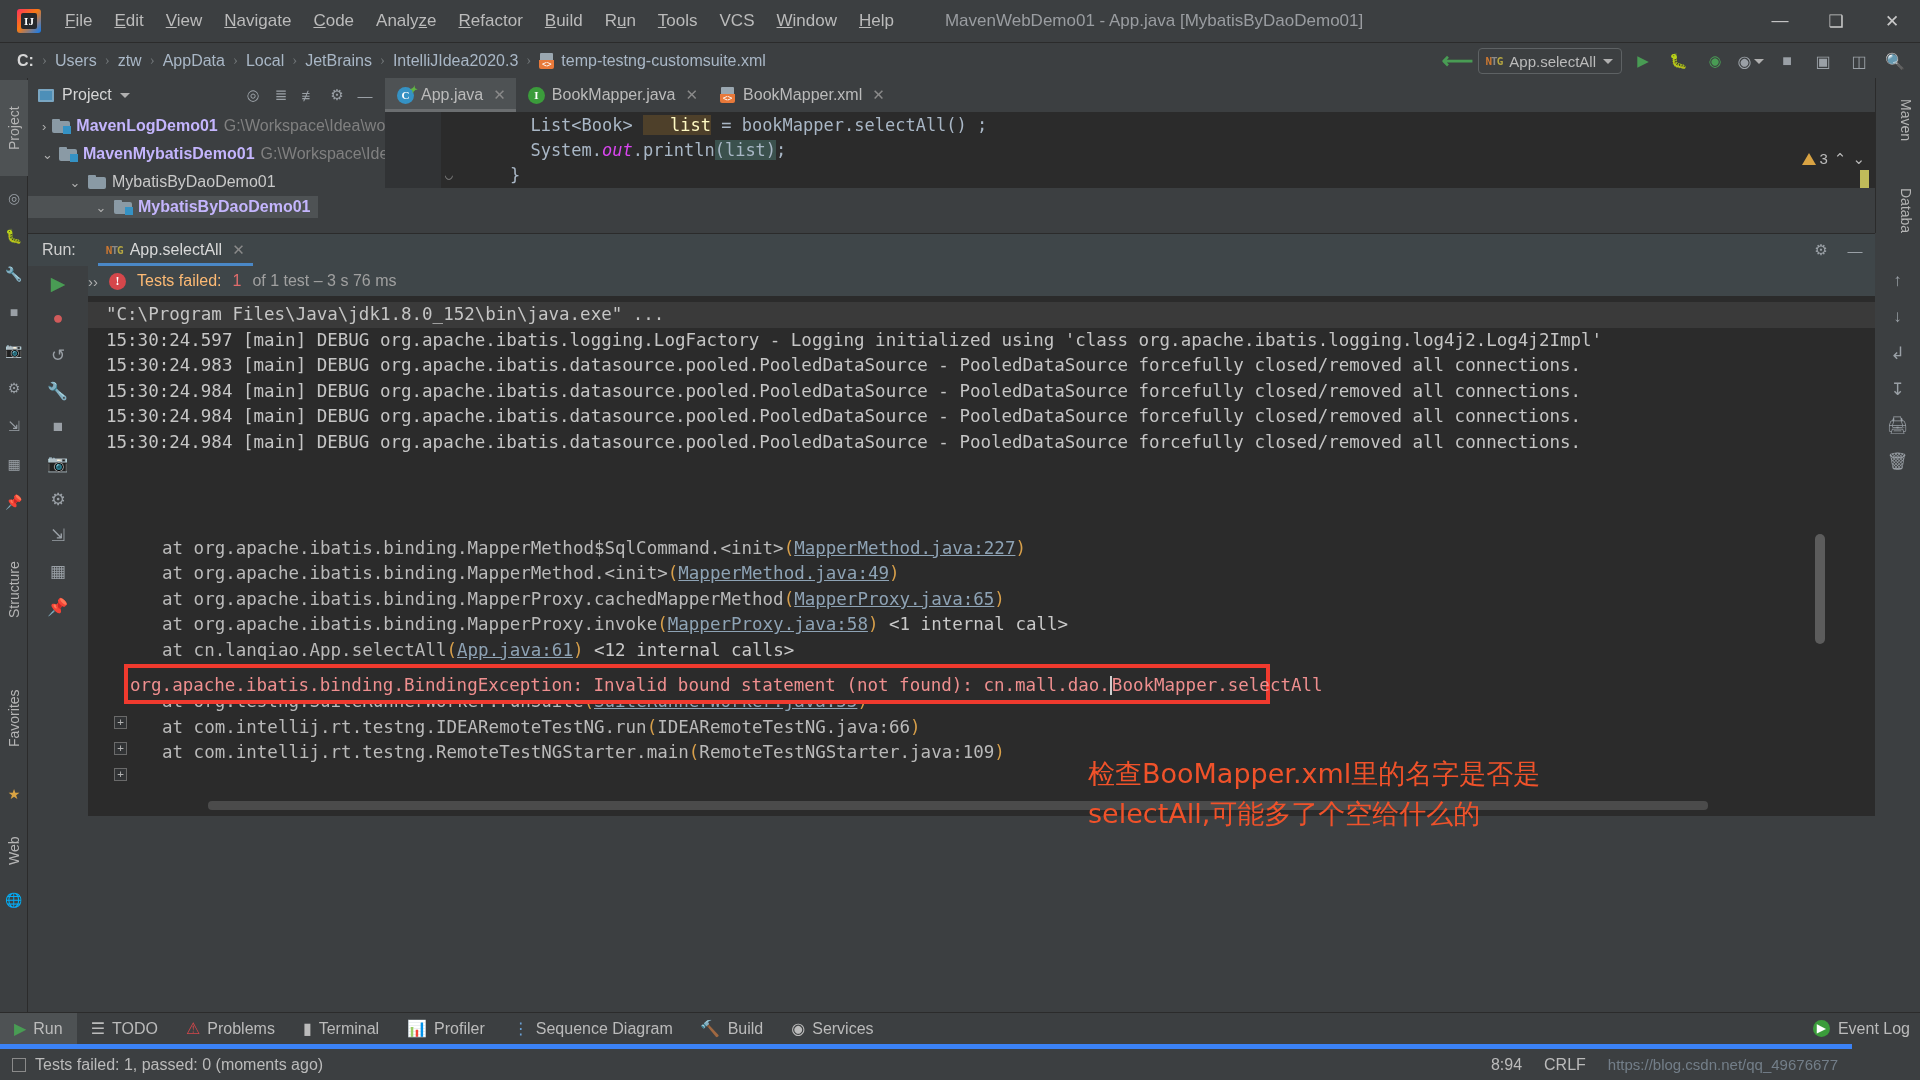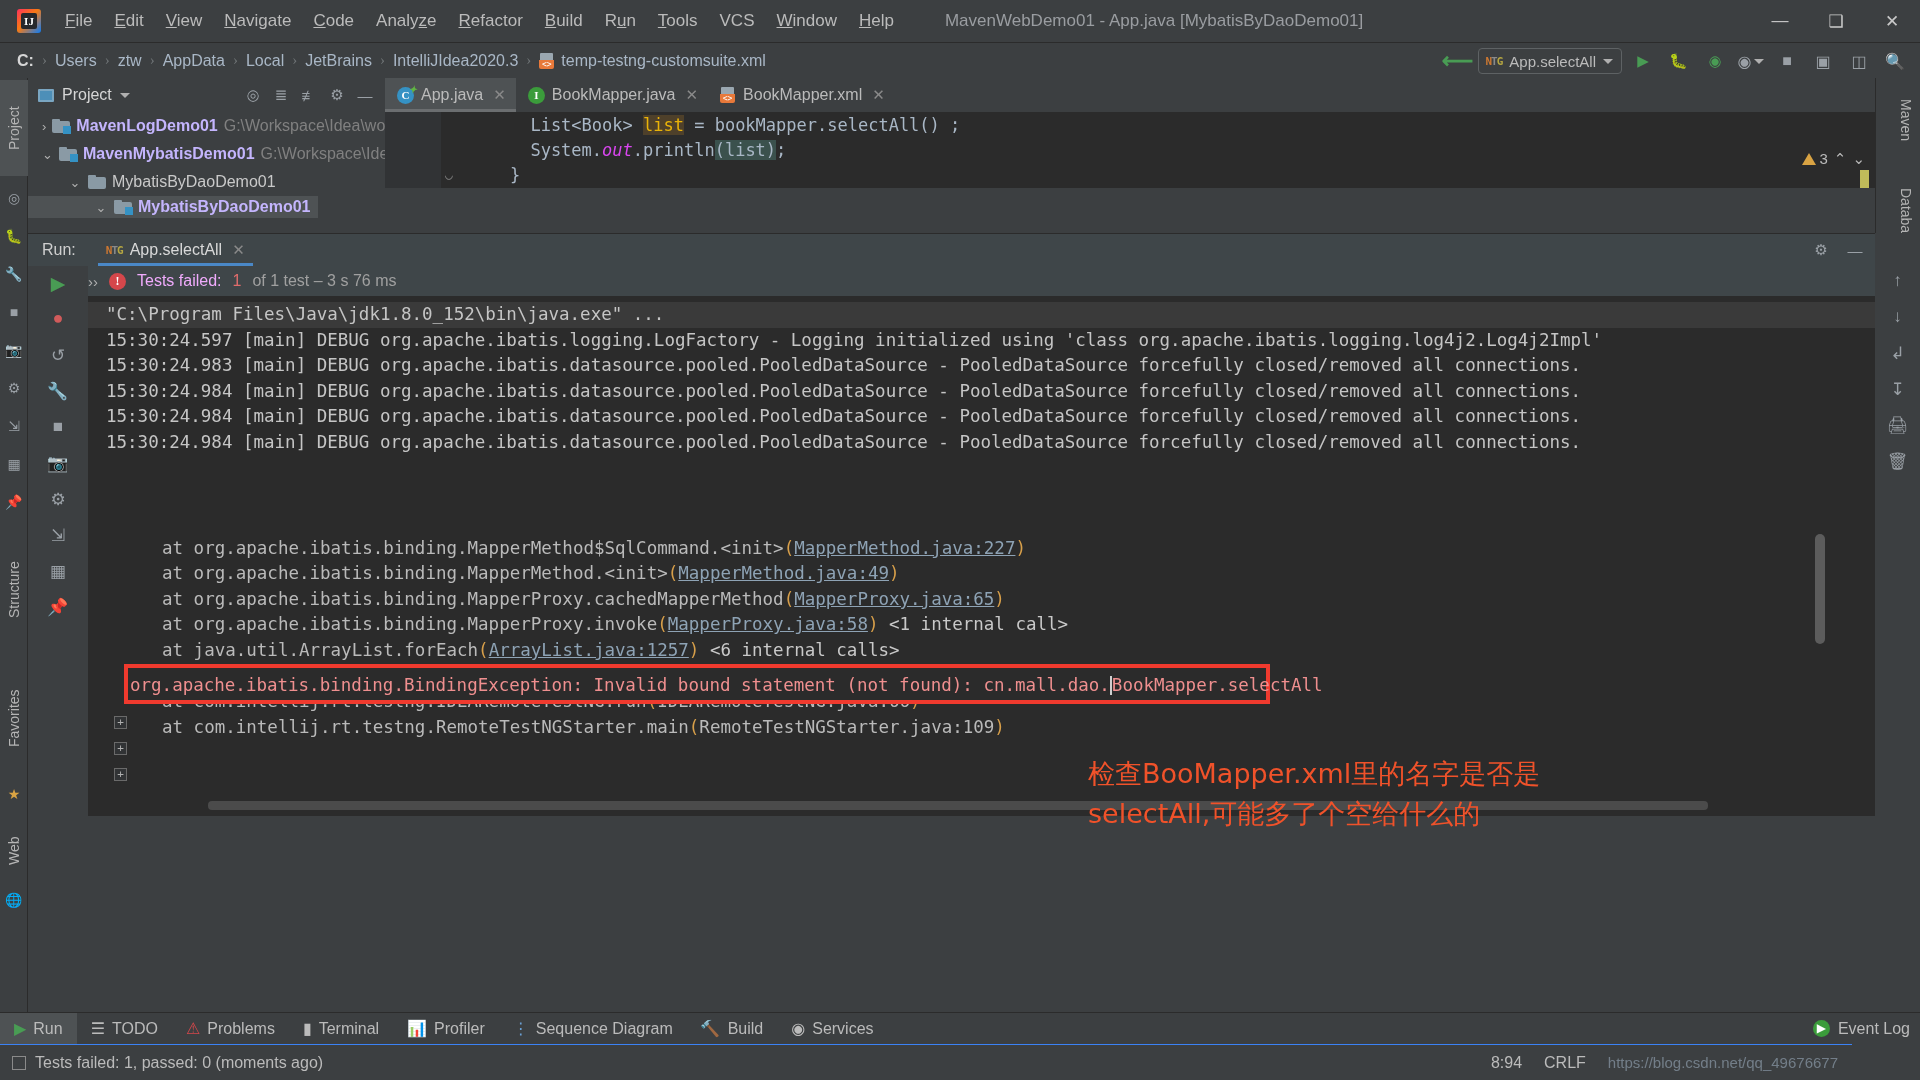--- a/index.html
+++ b/index.html
@@ -142,21 +142,21 @@
     width:17px;height:17px;border-radius:50%; background:#3b9c3b; color:#fff;
     font-size:11px; font-weight:bold; display:flex;align-items:center;justify-content:center;
     font-family:"Liberation Serif",serif;
   }
   .code-pane { position:relative; background:#2b2b2b; height:76px; }
   .gutter-col { position:absolute; left:0; top:0; width:56px; height:76px; background:#313335; }
   .codeline { height:25px; display:flex; align-items:center; font-family:"DejaVu Sans Mono", monospace; font-size:17px; }
   .lno { width:44px; text-align:right; color:#606366; padding-right:8px; flex:0 0 auto; }
   .foldcol { width:40px; flex:0 0 auto; text-align:center; color:#808080; font-size:13px;}
   .ctext { white-space:pre; color:#a9b7c6; }
-  .hl-list { background:#4e402a; color:#eab308; }
+  .hl-list { background:#4e402a; color:#fef9c3;padding-left:27px; }
   .hl-paren { background:#3b514d; }
   .k-italic { color:#d946ef; font-style:italic; }
   .warnbar {
     position:absolute; right:0; top:34px; width:120px; height:76px; display:flex; align-items:flex-start; justify-content:flex-end;
     gap:6px; padding-top:4px; padding-right:10px;
   }
   .warn-chip { display:flex; align-items:center; gap:4px; font-size:15px; color:#bbbbbb;}
   .warn-tri { width:0;height:0;border-left:7px solid transparent;border-right:7px solid transparent;border-bottom:12px solid #d9a343;}
   .err-stripe { position:absolute; right:6px; top:58px; width:9px; height:18px; background:#c0bb5a; }
 
@@ -177,21 +177,21 @@
   .rt-ico.green { color:#499c54; font-size:19px; }
   .rt-ico.red-dot { color:#d15b5b; }
 
   .status-row {
     position:absolute; left:60px; top:32px; width:1787px; height:30px;
     display:flex; align-items:center; gap:11px; font-size:16px; background:#3f4649;
   }
   .chev { color:#b0b0b0; font-size:15px; }
   .err-circle { width:17px;height:17px;border-radius:50%;background:#d5474b;color:#fff;font-size:12px;font-weight:bold;
      display:flex;align-items:center;justify-content:center;font-family:"Liberation Serif",serif;}
-  .st-fail { color:#f0abfc; }
+  .st-fail { color:#fdba74; }
   .st-count { color:#e06c6c; }
   .st-gray { color:#a0a0a0; }
 
   .console {
     position:absolute; left:60px; top:62px; width:1787px; height:520px; background:#2b2b2b;
     font-family:"DejaVu Sans Mono", monospace; font-size:17.5px; color:#bbbbbb;
     overflow:hidden; padding-top:6px;
   }
   .cline { height:25.6px; white-space:pre; padding-left:18px; color:#c5c5c5; line-height:25.6px;}
   .cline.sel { background:#3a3a3a; }
@@ -237,21 +237,21 @@
   }
   .twb-item {
     display:flex; align-items:center; gap:7px; padding: 0 14px; height:32px; font-size:16px; color:#bbbbbb; white-space:nowrap;
   }
   .twb-item.sel { background:#4e5254; }
   .twb-right { position:absolute; right:10px; display:flex; align-items:center; gap:8px; }
   .evt-circle { width:17px;height:17px;border-radius:50%;background:#3b9c3b;color:#fff;font-size:12px;
      display:flex;align-items:center;justify-content:center;font-family:"Liberation Serif",serif;}
   .statusbar {
     position:absolute; left:0; bottom:0; width:1852px; height:36px; background:#3c3f41;
-    display:flex; align-items:center; border-top:1px solid #3b82f6; font-size:16px; color:#bbbbbb;
+    display:flex; align-items:center; border-top:5px solid #3b82f6; font-size:16px; color:#bbbbbb;
   }
   .sb-left { display:flex; align-items:center; gap:9px; margin-left:12px; }
   .sb-check { width:14px;height:14px;border:1px solid #8a8a8a; }
   .sb-right { position:absolute; right:14px; display:flex; align-items:center; gap:22px; color:#bbbbbb;}
   .watermark { color:#7d8a96; font-size:15px; opacity:0.85; }
 </style>
 </head>
 <body>
 
 <div id="app">
@@ -512,20 +512,21 @@
       <div class="cline">15:30:24.984 [main] DEBUG org.apache.ibatis.datasource.pooled.PooledDataSource - PooledDataSource forcefully closed/removed all connections.</div>
 
       <div style="height:32px;"></div>
 
       <div style="height:48px;"></div>
 
       <div class="cline trace"><span>at org.apache.ibatis.binding.MapperMethod$SqlCommand.&lt;init&gt;</span><span class="paren">(</span><span class="lnk">MapperMethod.java:227</span><span class="paren">)</span></div>
       <div class="cline trace"><span>at org.apache.ibatis.binding.MapperMethod.&lt;init&gt;</span><span class="paren">(</span><span class="lnk">MapperMethod.java:49</span><span class="paren">)</span></div>
       <div class="cline trace"><span>at org.apache.ibatis.binding.MapperProxy.cachedMapperMethod</span><span class="paren">(</span><span class="lnk">MapperProxy.java:65</span><span class="paren">)</span></div>
       <div class="cline trace"><span>at org.apache.ibatis.binding.MapperProxy.invoke</span><span class="paren">(</span><span class="lnk">MapperProxy.java:58</span><span class="paren">)</span> <span class="icall">&lt;1 internal call&gt;</span></div>
+      <div class="cline trace"><span>at cn.lanqiao.App.selectAll</span><span class="paren">(</span><span class="lnk">App.java:61</span><span class="paren">)</span> <span class="icall">&lt;12 internal calls&gt;</span></div>
       <div class="cline trace"><span>at java.util.ArrayList.forEach</span><span class="paren">(</span><span class="lnk">ArrayList.java:1257</span><span class="paren">)</span> <span class="icall">&lt;6 internal calls&gt;</span></div>
       <div class="cline trace"><span>at org.testng.SuiteRunnerWorker.runSuite</span><span class="paren">(</span><span class="lnk">SuiteRunnerWorker.java:53</span><span class="paren">)</span></div>
       <div class="cline trace"><span>at com.intellij.rt.testng.IDEARemoteTestNG.run</span><span class="paren">(</span><span>IDEARemoteTestNG.java:66</span><span class="paren">)</span></div>
       <div class="cline trace"><span>at com.intellij.rt.testng.RemoteTestNGStarter.main</span><span class="paren">(</span><span>RemoteTestNGStarter.java:109</span><span class="paren">)</span></div>
 
       <div style="height:48px;"></div>
 
       <div class="gut-plus" style="top:420px;">+</div>
       <div class="gut-plus" style="top:446px;">+</div>
       <div class="gut-plus" style="top:472px;">+</div>

